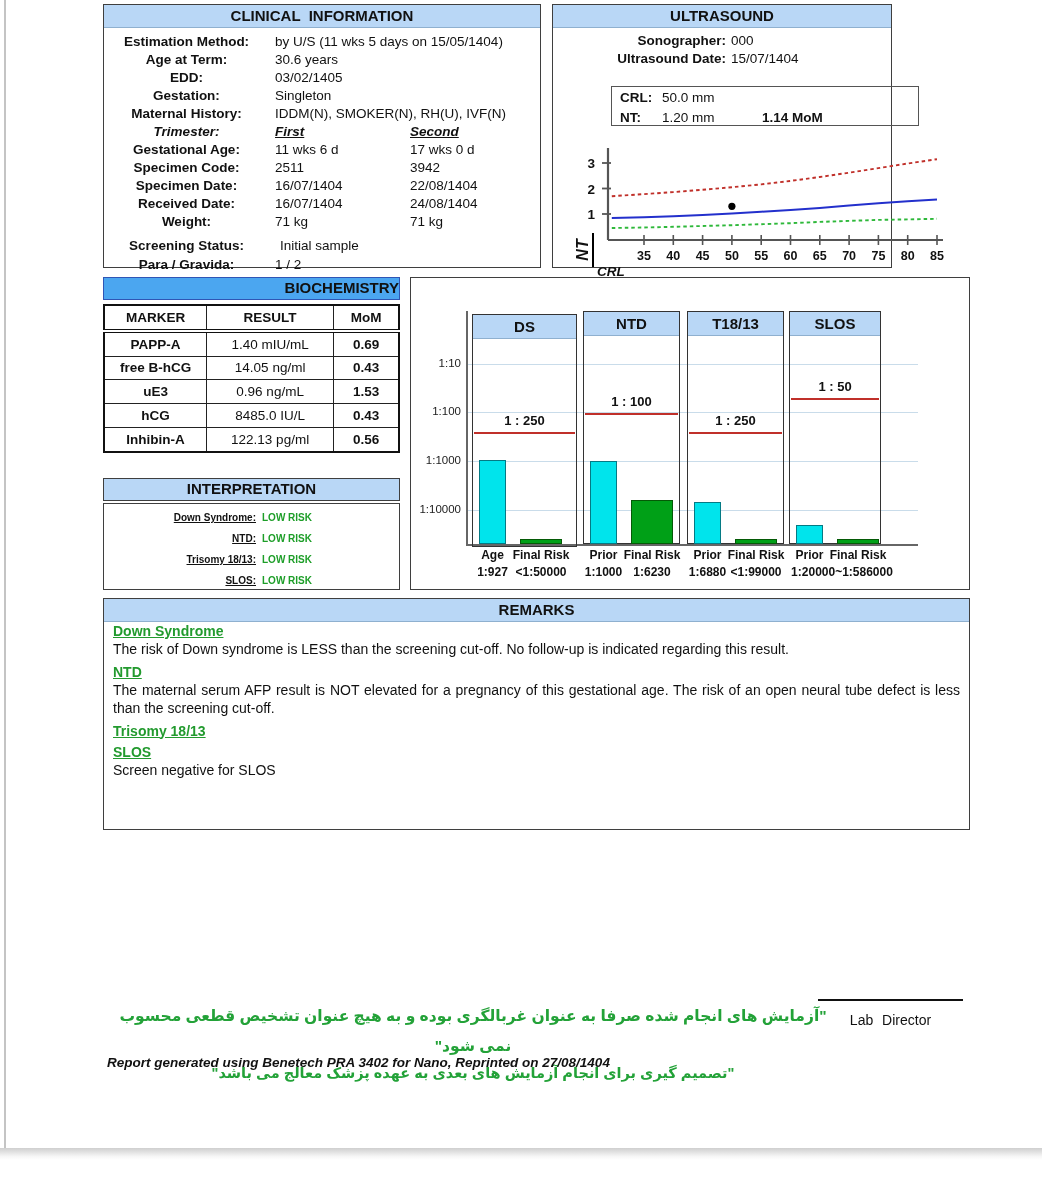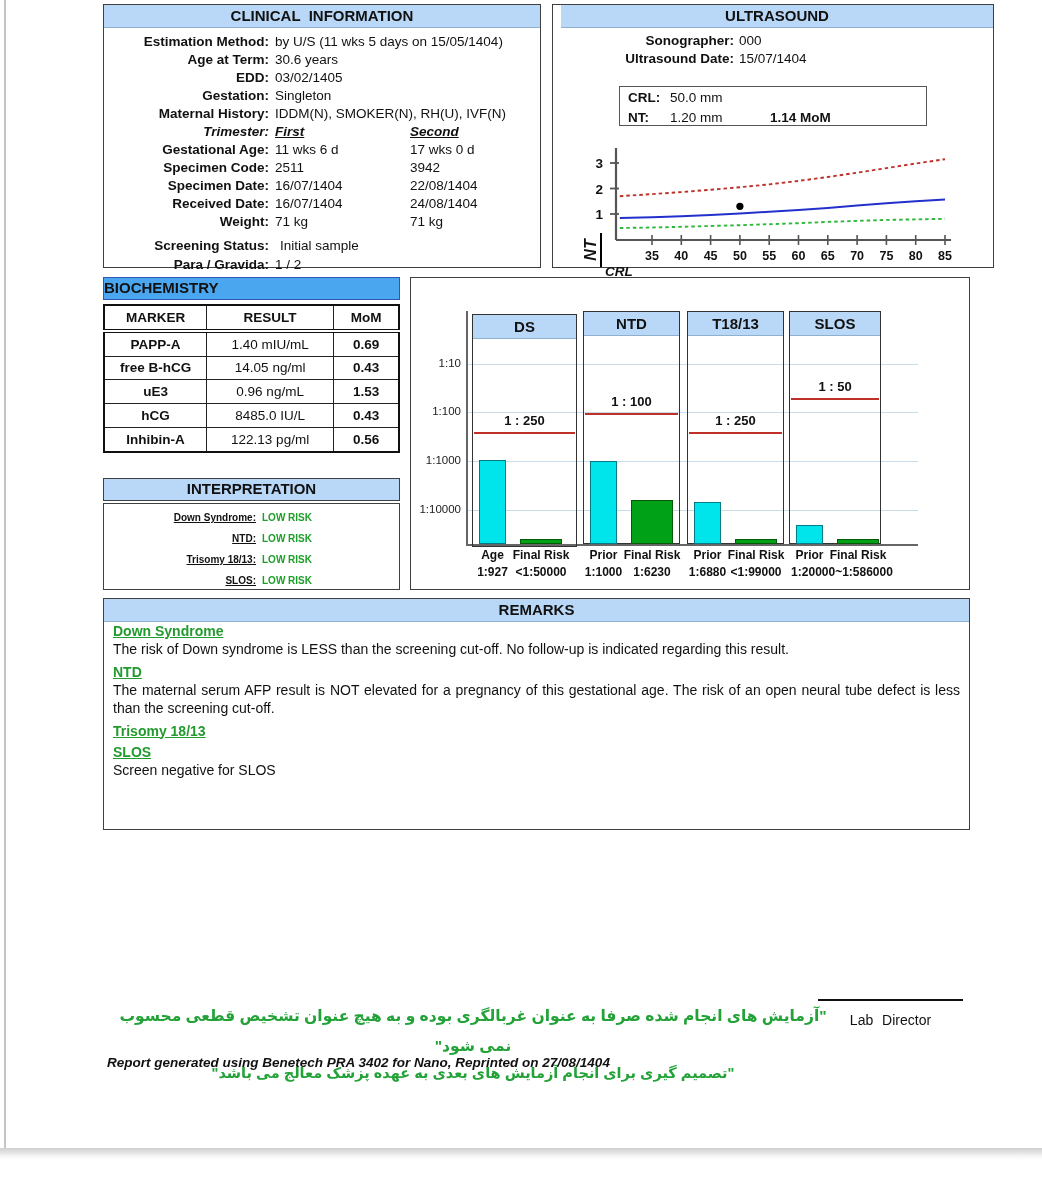--- a/index.html
+++ b/index.html
@@ -6,21 +6,21 @@
   #screen{position:relative;width:1042px;height:1200px;background:#fff;overflow:hidden;
           font-family:"Liberation Sans","DejaVu Sans",sans-serif;color:#111;}
   .sheet-edge-left{position:absolute;left:4px;top:0;width:2px;height:1150px;background:#c4c4c4;}
   .sheet-shadow{position:absolute;left:0;top:1148px;width:100%;height:12px;
                 background:linear-gradient(#cfcfcf,#f6f6f6 70%,#fff);}
   .box{position:absolute;background:#fff;border:1.6px solid #3f3f3f;box-sizing:border-box;}
   .box-header{height:22px;line-height:22px;background:#b9d7f6;border-bottom:1px solid #8fb0cf;
               text-align:center;font-weight:bold;font-size:15px;white-space:pre;}
   
   .ci-row{position:absolute;left:0;width:100%;height:18px;font-size:13.5px;line-height:18px;}
-  .ci-label{position:absolute;left:0;width:165px;text-align:right;font-weight:bold;}
+  .ci-label{position:absolute;left:0;width:165px;text-align:center;font-weight:bold;}
   .ci-val{position:absolute;left:171px;white-space:nowrap;}
   .ci-val2{position:absolute;left:306px;white-space:nowrap;}
   .ital{font-style:italic;}
   .uline{text-decoration:underline;}
   .bold{font-weight:bold;}
   
   .us-row{position:absolute;height:18px;font-size:13.5px;line-height:18px;width:100%;}
   .us-label{position:absolute;left:0;width:173px;text-align:right;font-weight:bold;}
   .us-val{position:absolute;left:178px;white-space:nowrap;}
   .crlnt-box{position:absolute;left:58px;top:58px;width:308px;height:40px;border:1.3px solid #555;box-sizing:border-box;font-size:13.5px;}
@@ -28,21 +28,21 @@
   .crlnt-row .k{position:absolute;left:8px;font-weight:bold;}
   .crlnt-row .v{position:absolute;left:50px;}
   .crlnt-row .m{position:absolute;left:150px;font-weight:bold;}
   #nt-chart-wrap{position:absolute;left:0;top:104px;width:418px;height:160px;}
   .nt-axis-label{position:absolute;left:14px;top:212px;width:34px;font-weight:bold;font-style:italic;
                  font-size:16px;transform:rotate(-90deg);border-bottom:2px solid #000;text-align:center;}
   .crl-axis-label{position:absolute;left:44px;top:236px;font-weight:bold;font-style:italic;
                   font-size:13.5px;text-decoration:underline;}
   
   .bio-header{position:absolute;left:103px;top:277px;width:297px;height:23px;box-sizing:border-box;
-              background:#4ba6f0;border:1.6px solid #2f55b5;text-align:left;font-weight:bold;
+              background:#4ba6f0;border:1.6px solid #2f55b5;text-align:right;font-weight:bold;
               font-size:15px;line-height:20px;}
   table.bio{position:absolute;left:103px;top:304px;width:297px;border-collapse:collapse;
             font-size:13.5px;table-layout:fixed;}
   table.bio td,table.bio th{border:1.4px solid #222;text-align:center;height:22.8px;padding:0;}
   table.bio th{font-weight:bold;border-bottom:4px double #111;}
   table.bio{border:2px solid #111;}
   .bio-marker{font-weight:bold;}
   .bio-mom{font-weight:bold;}
   
   .interp-header{position:absolute;left:103px;top:478px;width:297px;height:23px;box-sizing:border-box;
@@ -143,21 +143,21 @@
           <span class="ci-label">Screening Status:</span>
           <span class="ci-val" style="left:176px">Initial sample</span>
         </div>
       <div class="ci-row" style="top:228px">
           <span class="ci-label">Para / Gravida:</span>
           <span class="ci-val">1 / 2</span>
         </div>
     </div>
   </div>
 
-  <div class="box" style="left:552px;top:4px;width:442px;height:264px;padding-left:8px;">
+  <div class="box" style="left:552px;top:4px;width:340px;height:264px;">
     <div class="box-header">ULTRASOUND</div>
     <div style="position:relative;width:100%;height:240px;">
       <div class="us-row" style="top:4px">
         <span class="us-label">Sonographer:</span>
         <span class="us-val">000</span>
       </div>
       <div class="us-row" style="top:22px">
         <span class="us-label">Ultrasound Date:</span>
         <span class="us-val">15/07/1404</span>
       </div>

